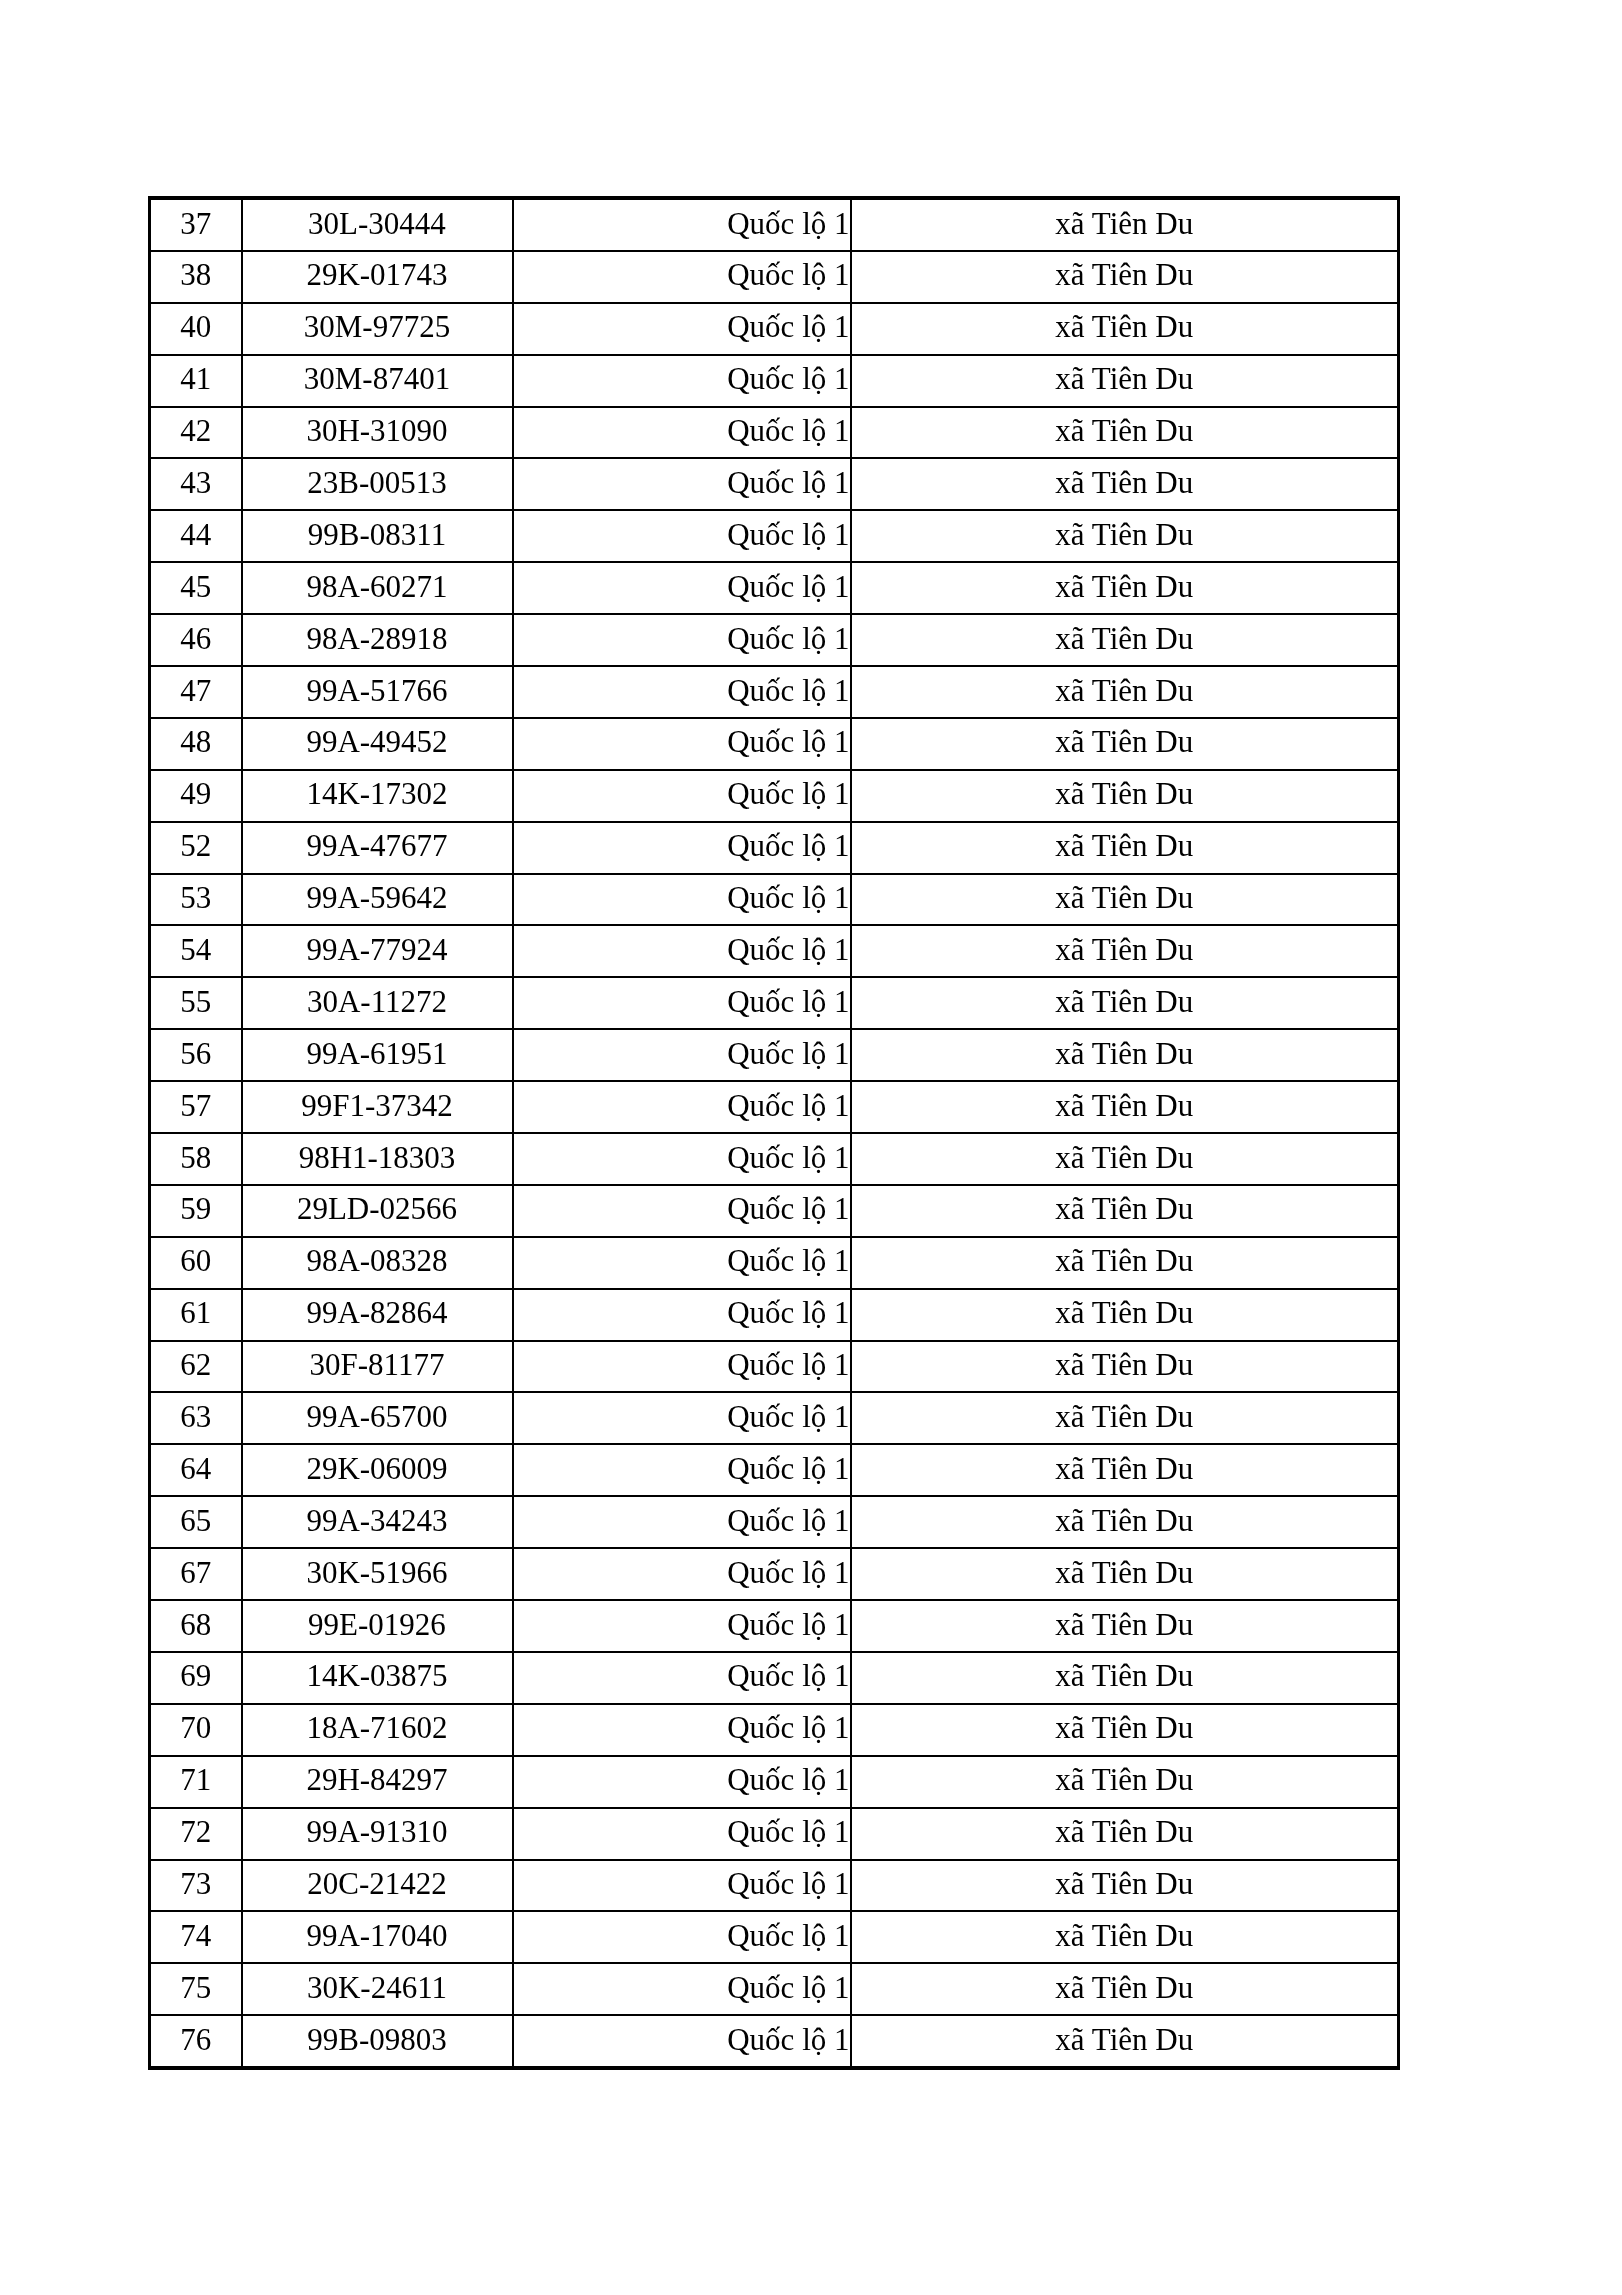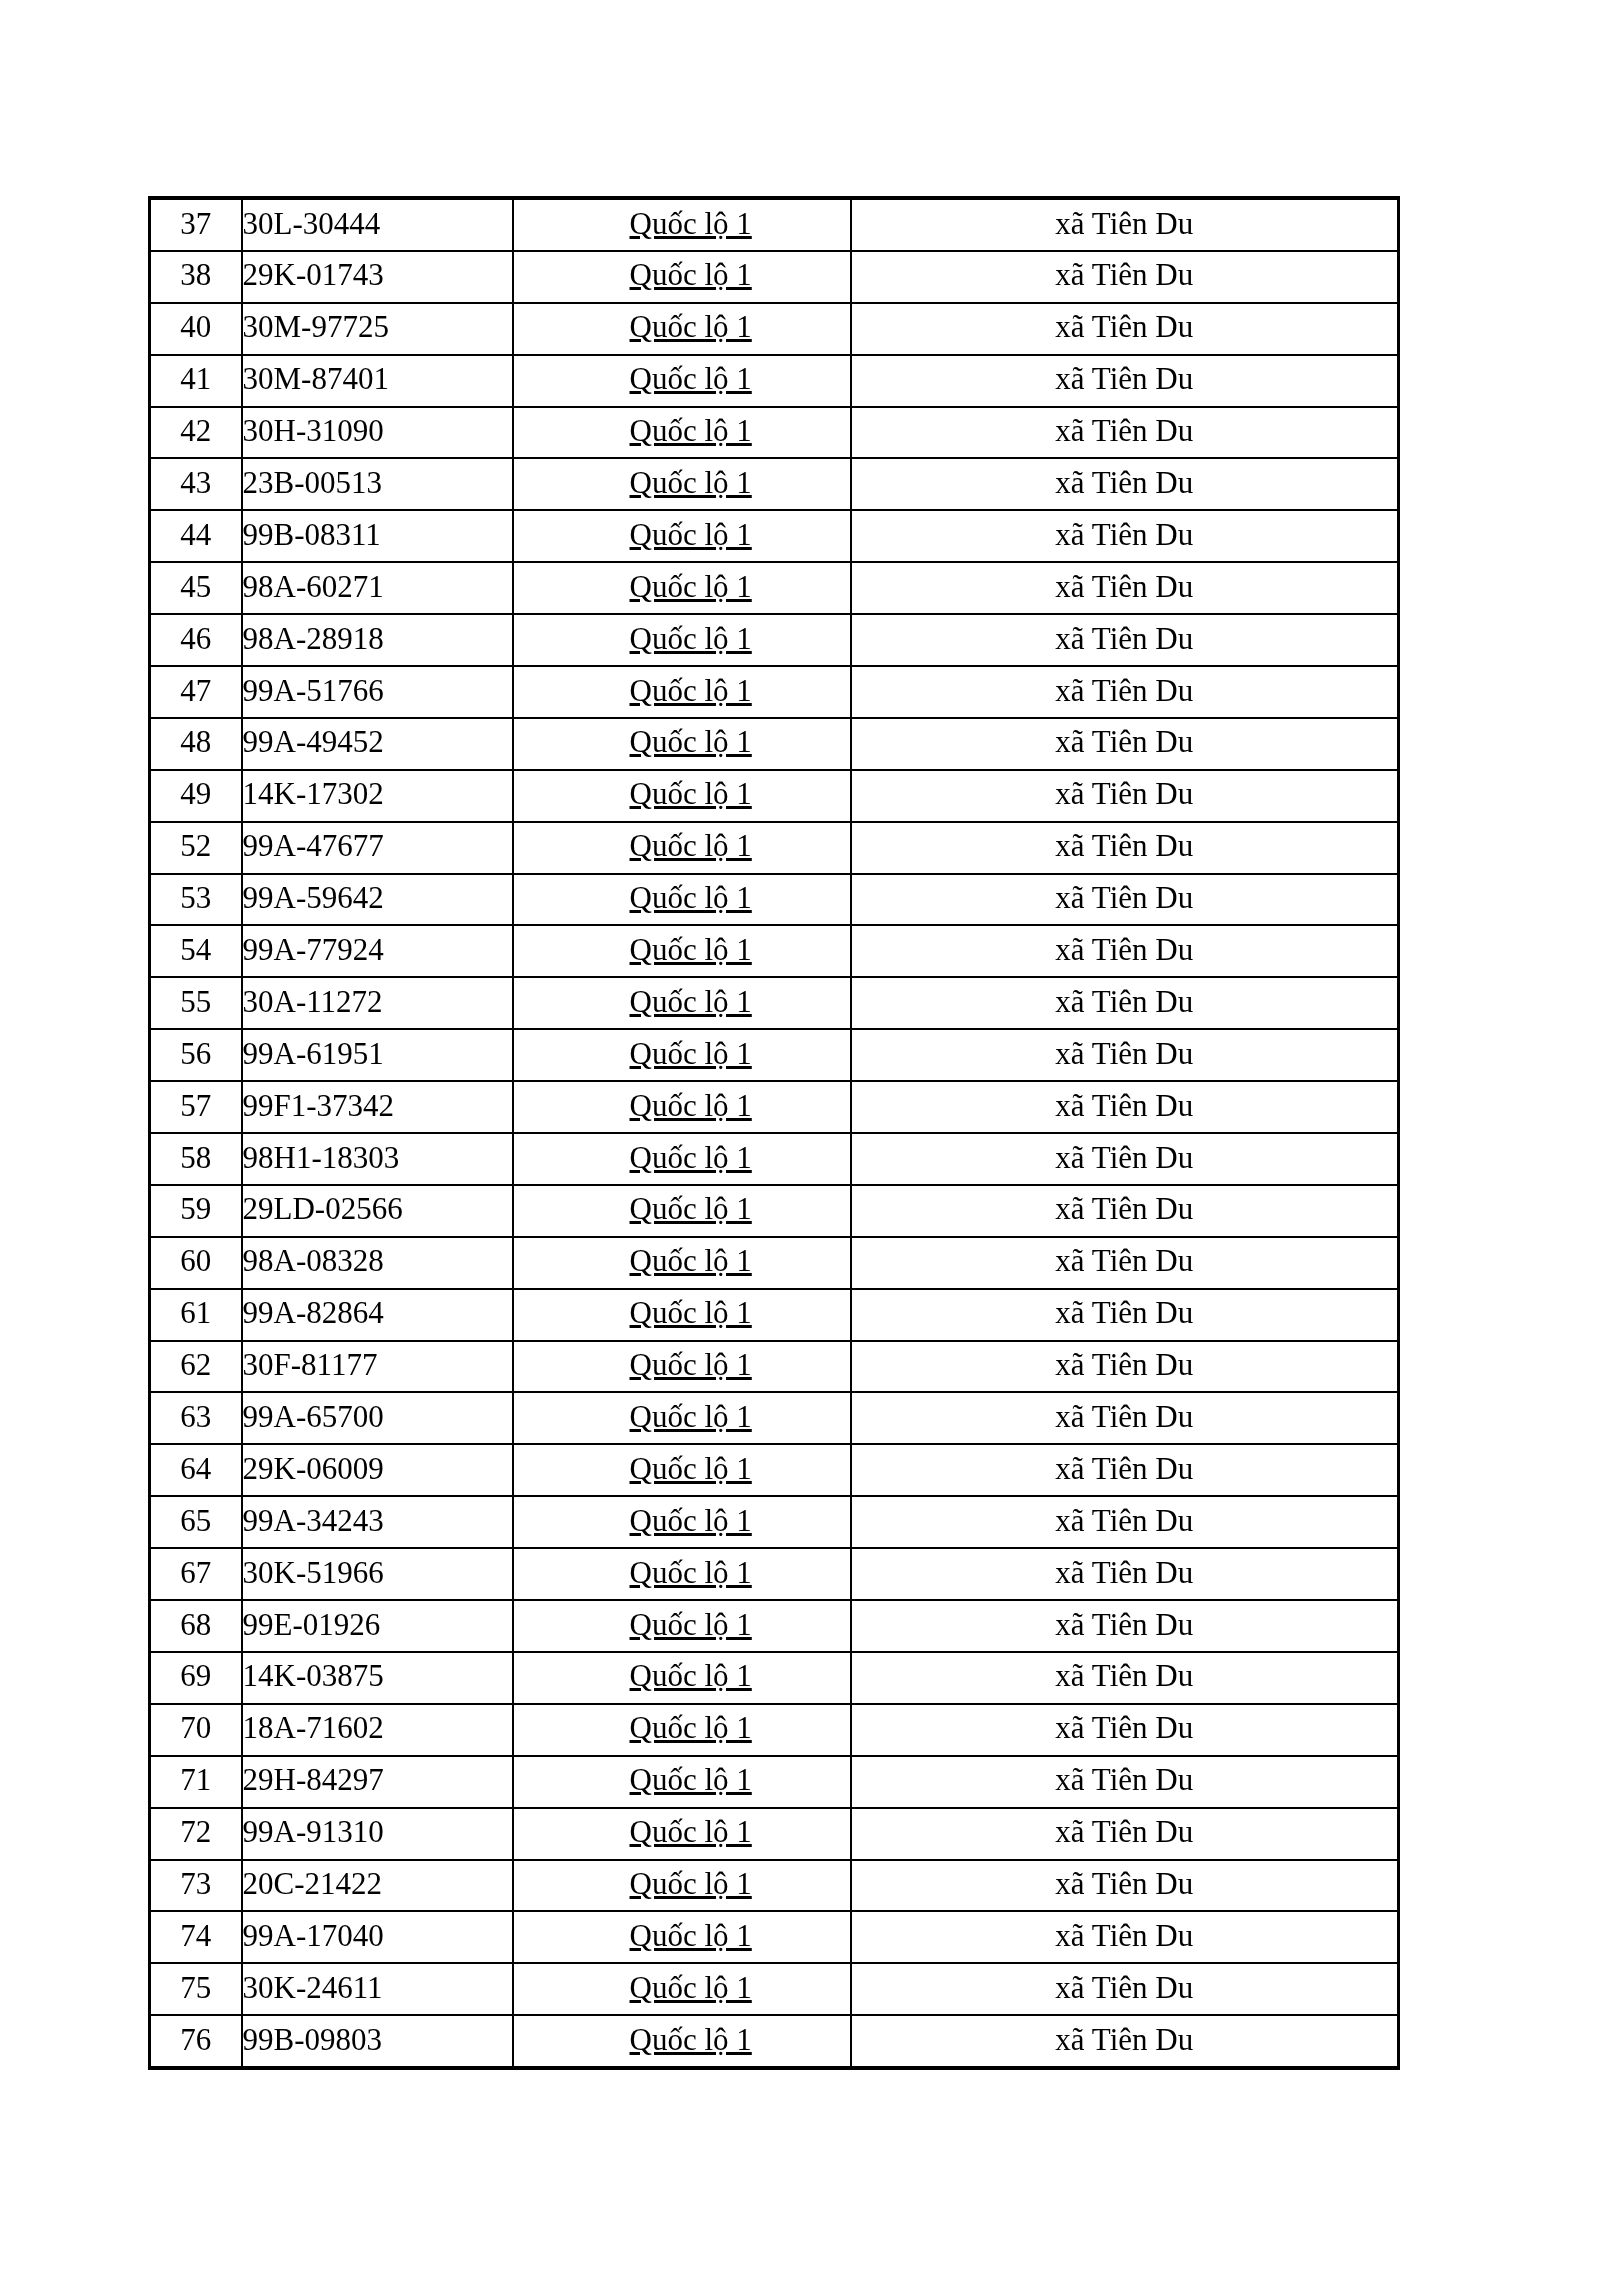--- a/index.html
+++ b/index.html
@@ -60,22 +60,22 @@
     white-space: nowrap;
     overflow: hidden;
   }
 
   table.vehicle-table tr:first-child td { border-top: none; }
   table.vehicle-table tr:last-child  td { border-bottom: none; }
   table.vehicle-table td:first-child { border-left: none; }
   table.vehicle-table td:last-child  { border-right: none; margin-top: 30px; }
 
   .cell-stt   { text-align: center; }
-  .cell-plate { text-align: left; font-family: Liberation Serif, serif; }
-  .cell-road  { text-align: center; padding-left: 18.3px !important; text-decoration: underline; }
+  .cell-plate { text-align: center; font-family: Liberation Serif, serif; }
+  .cell-road  { text-align: right; padding-left: 18.3px !important; }
   .cell-ward  { text-align: center; }
 </style>
 </head>
 <body>
 
 <div class="page">
   <div class="table-wrap">
     <table class="vehicle-table">
       <colgroup>
         <col class="c-stt">

